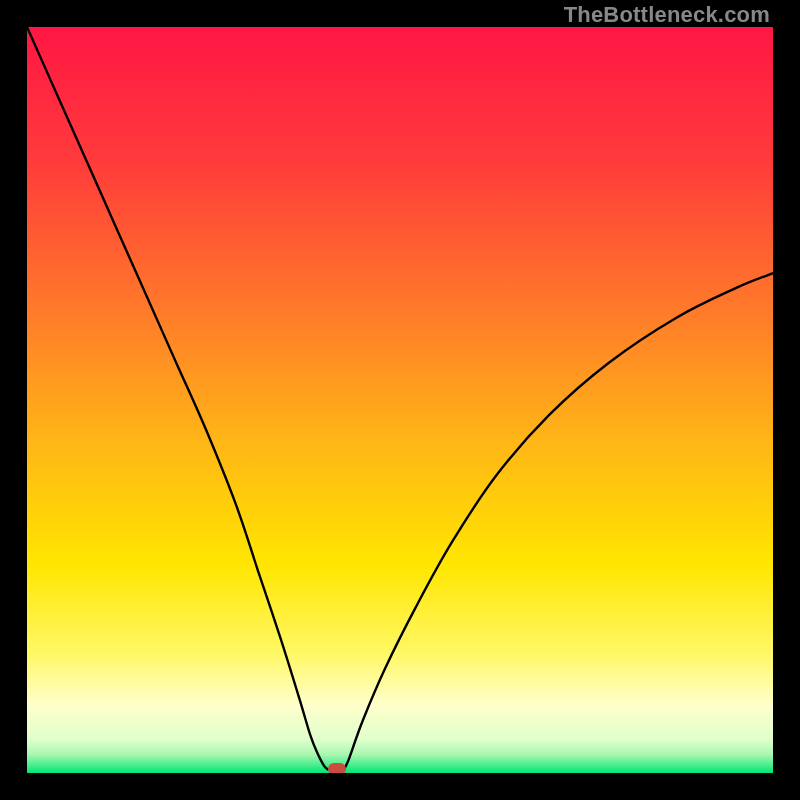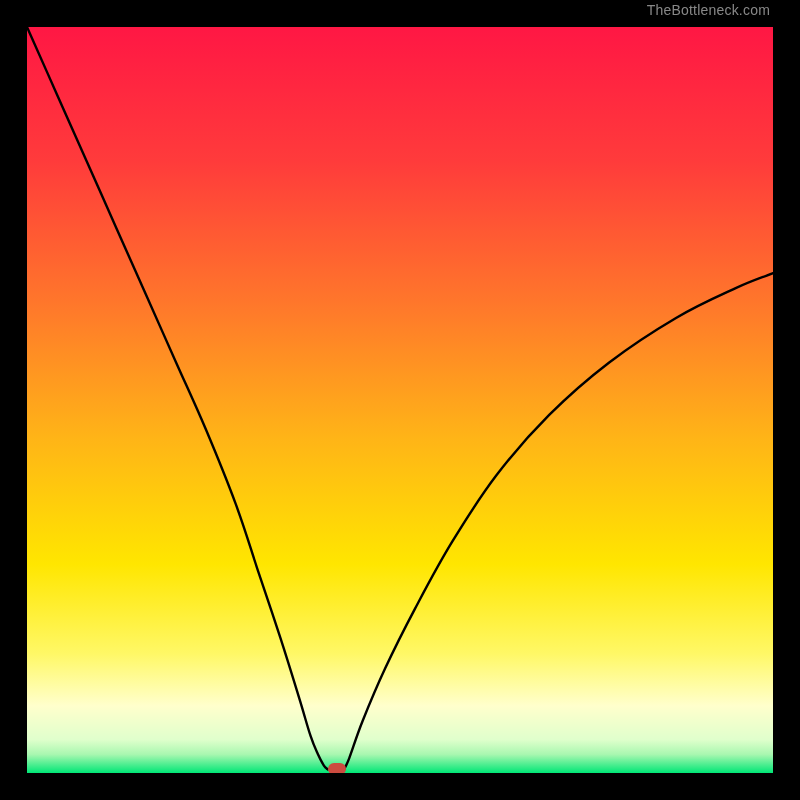--- a/index.html
+++ b/index.html
@@ -21,22 +21,22 @@
   }
   .gradient {
     position: absolute;
     left: 0; top: 0; right: 0; bottom: 0;
   }
   .watermark {
     position: absolute;
     top: 2px;
     right: 30px;
     color: #888;
-    font-size: 14px;
-    font-weight: 400;
+    font-size: 22px;
+    font-weight: 700;
     letter-spacing: 0.2px;
   }
   .marker {
     position: absolute;
     width: 18px;
     height: 12px;
     border-radius: 6px;
     background: #cc4b3f;
     transform: translate(-50%, -50%);
   }

